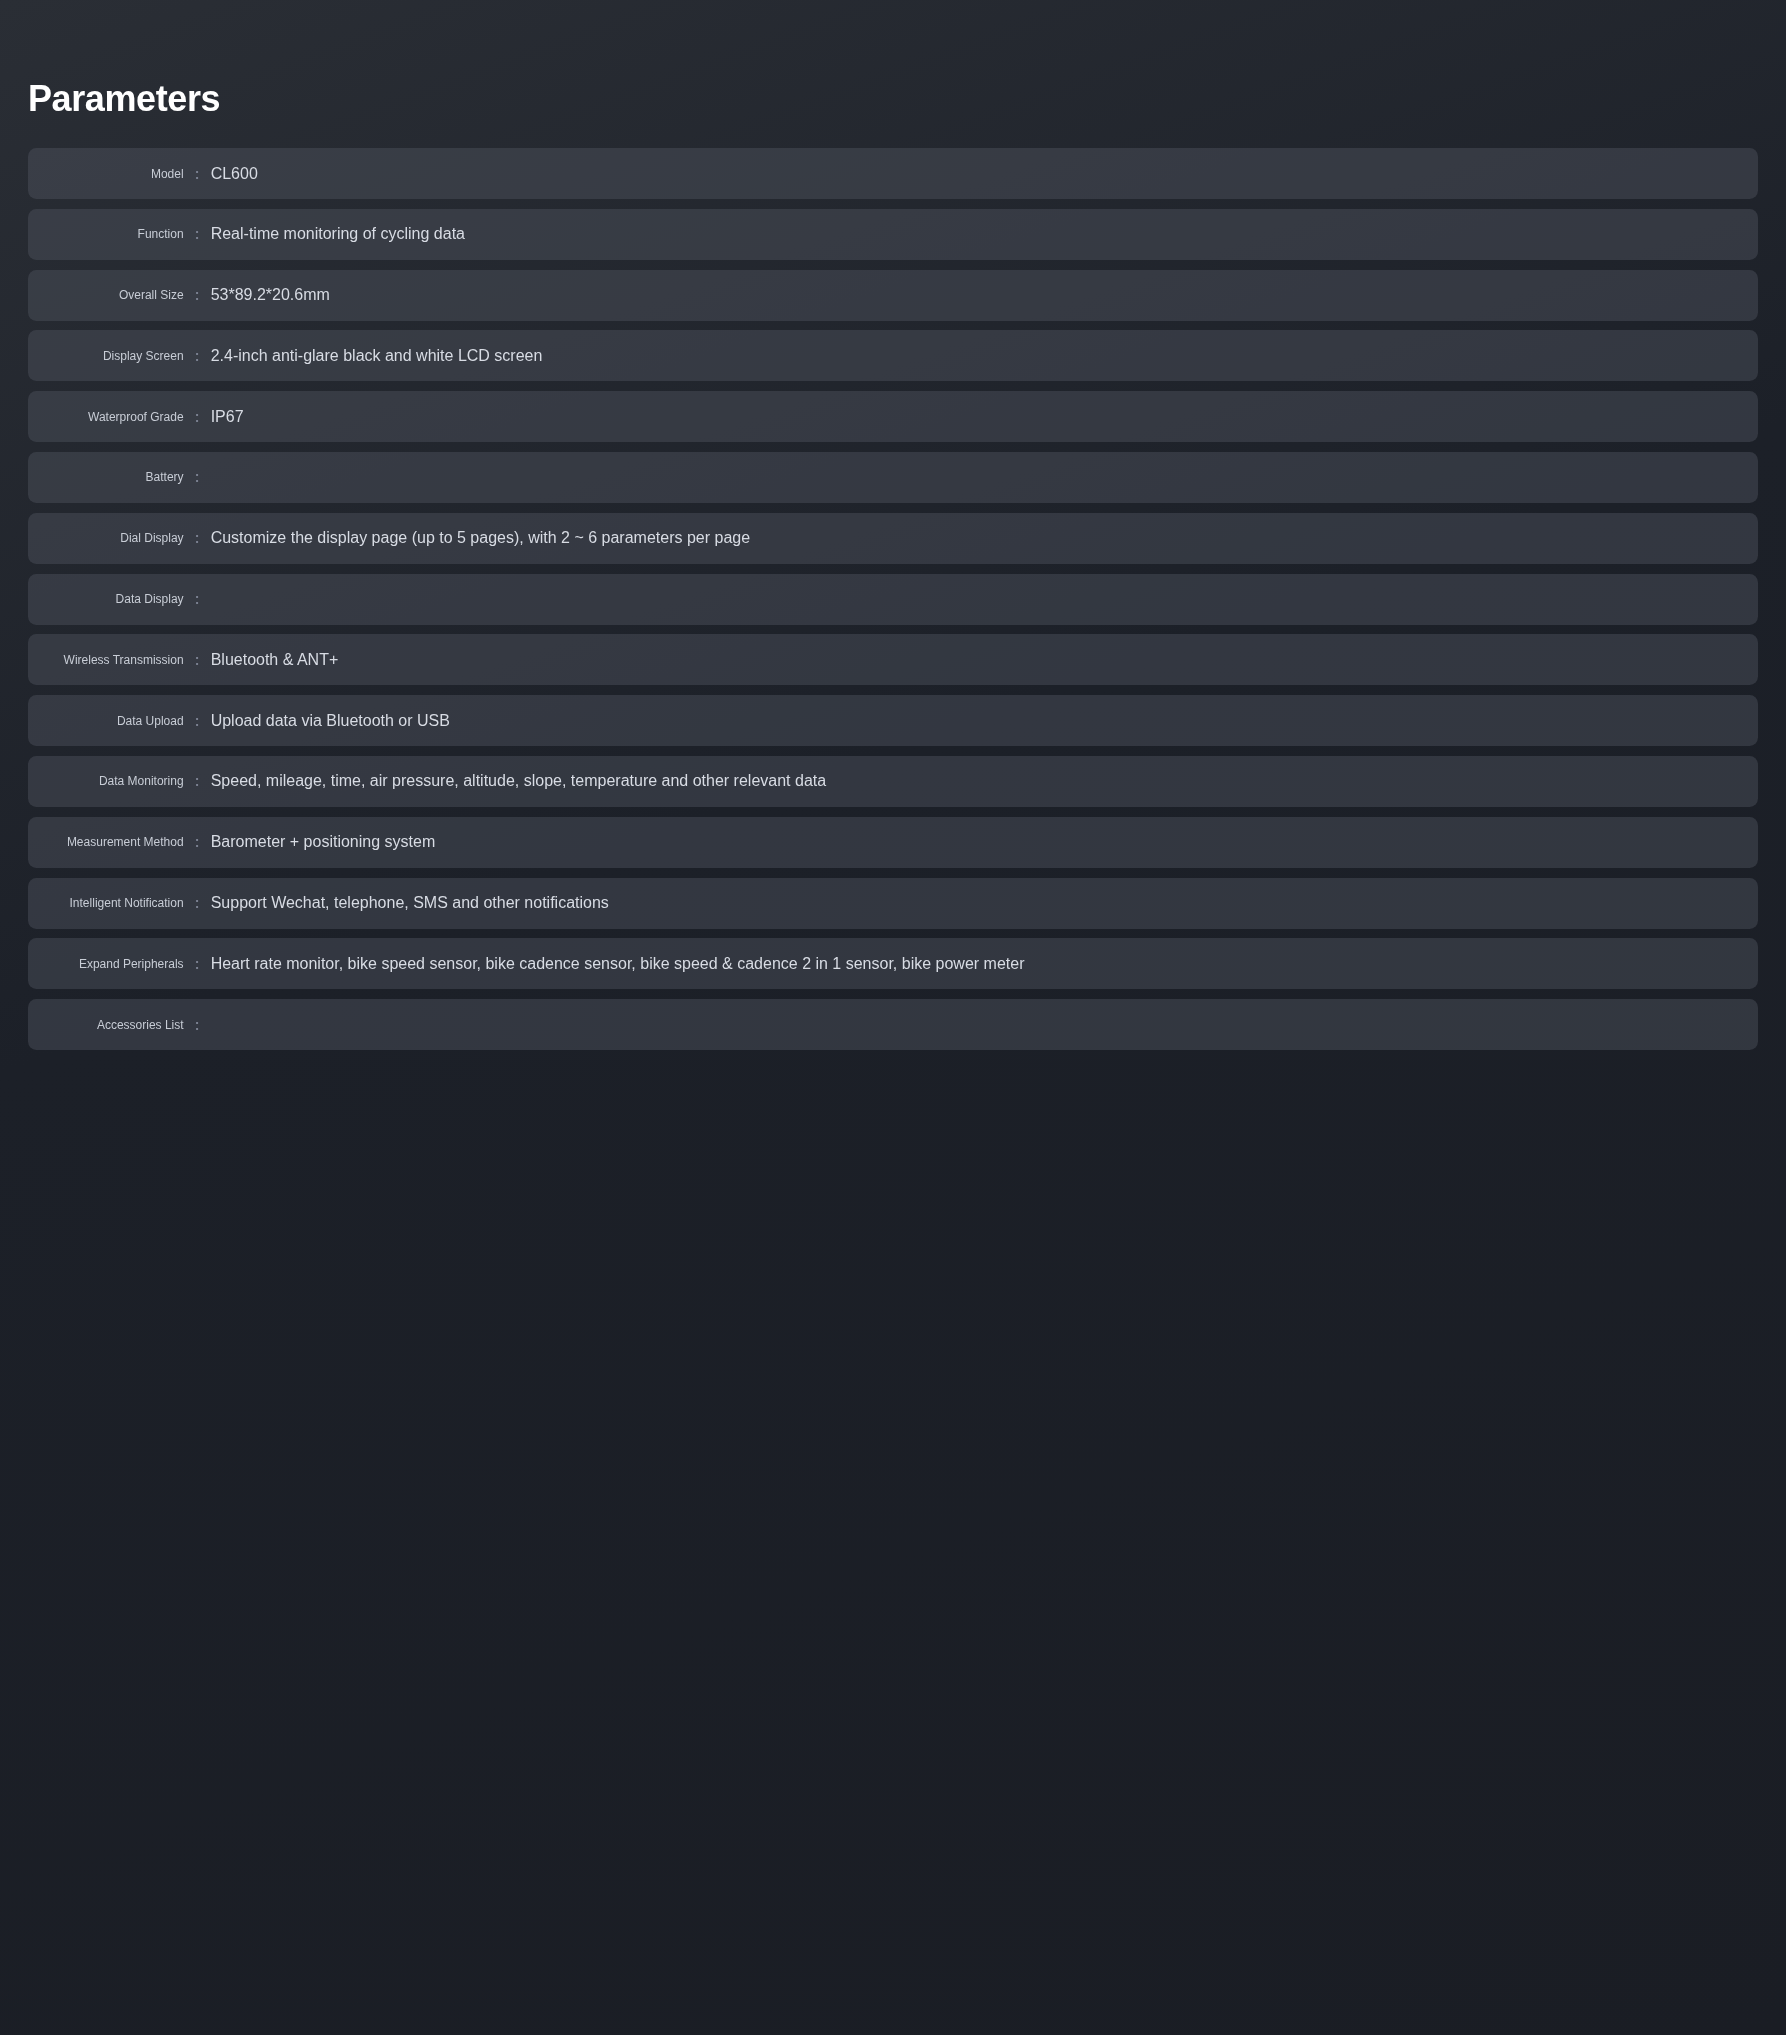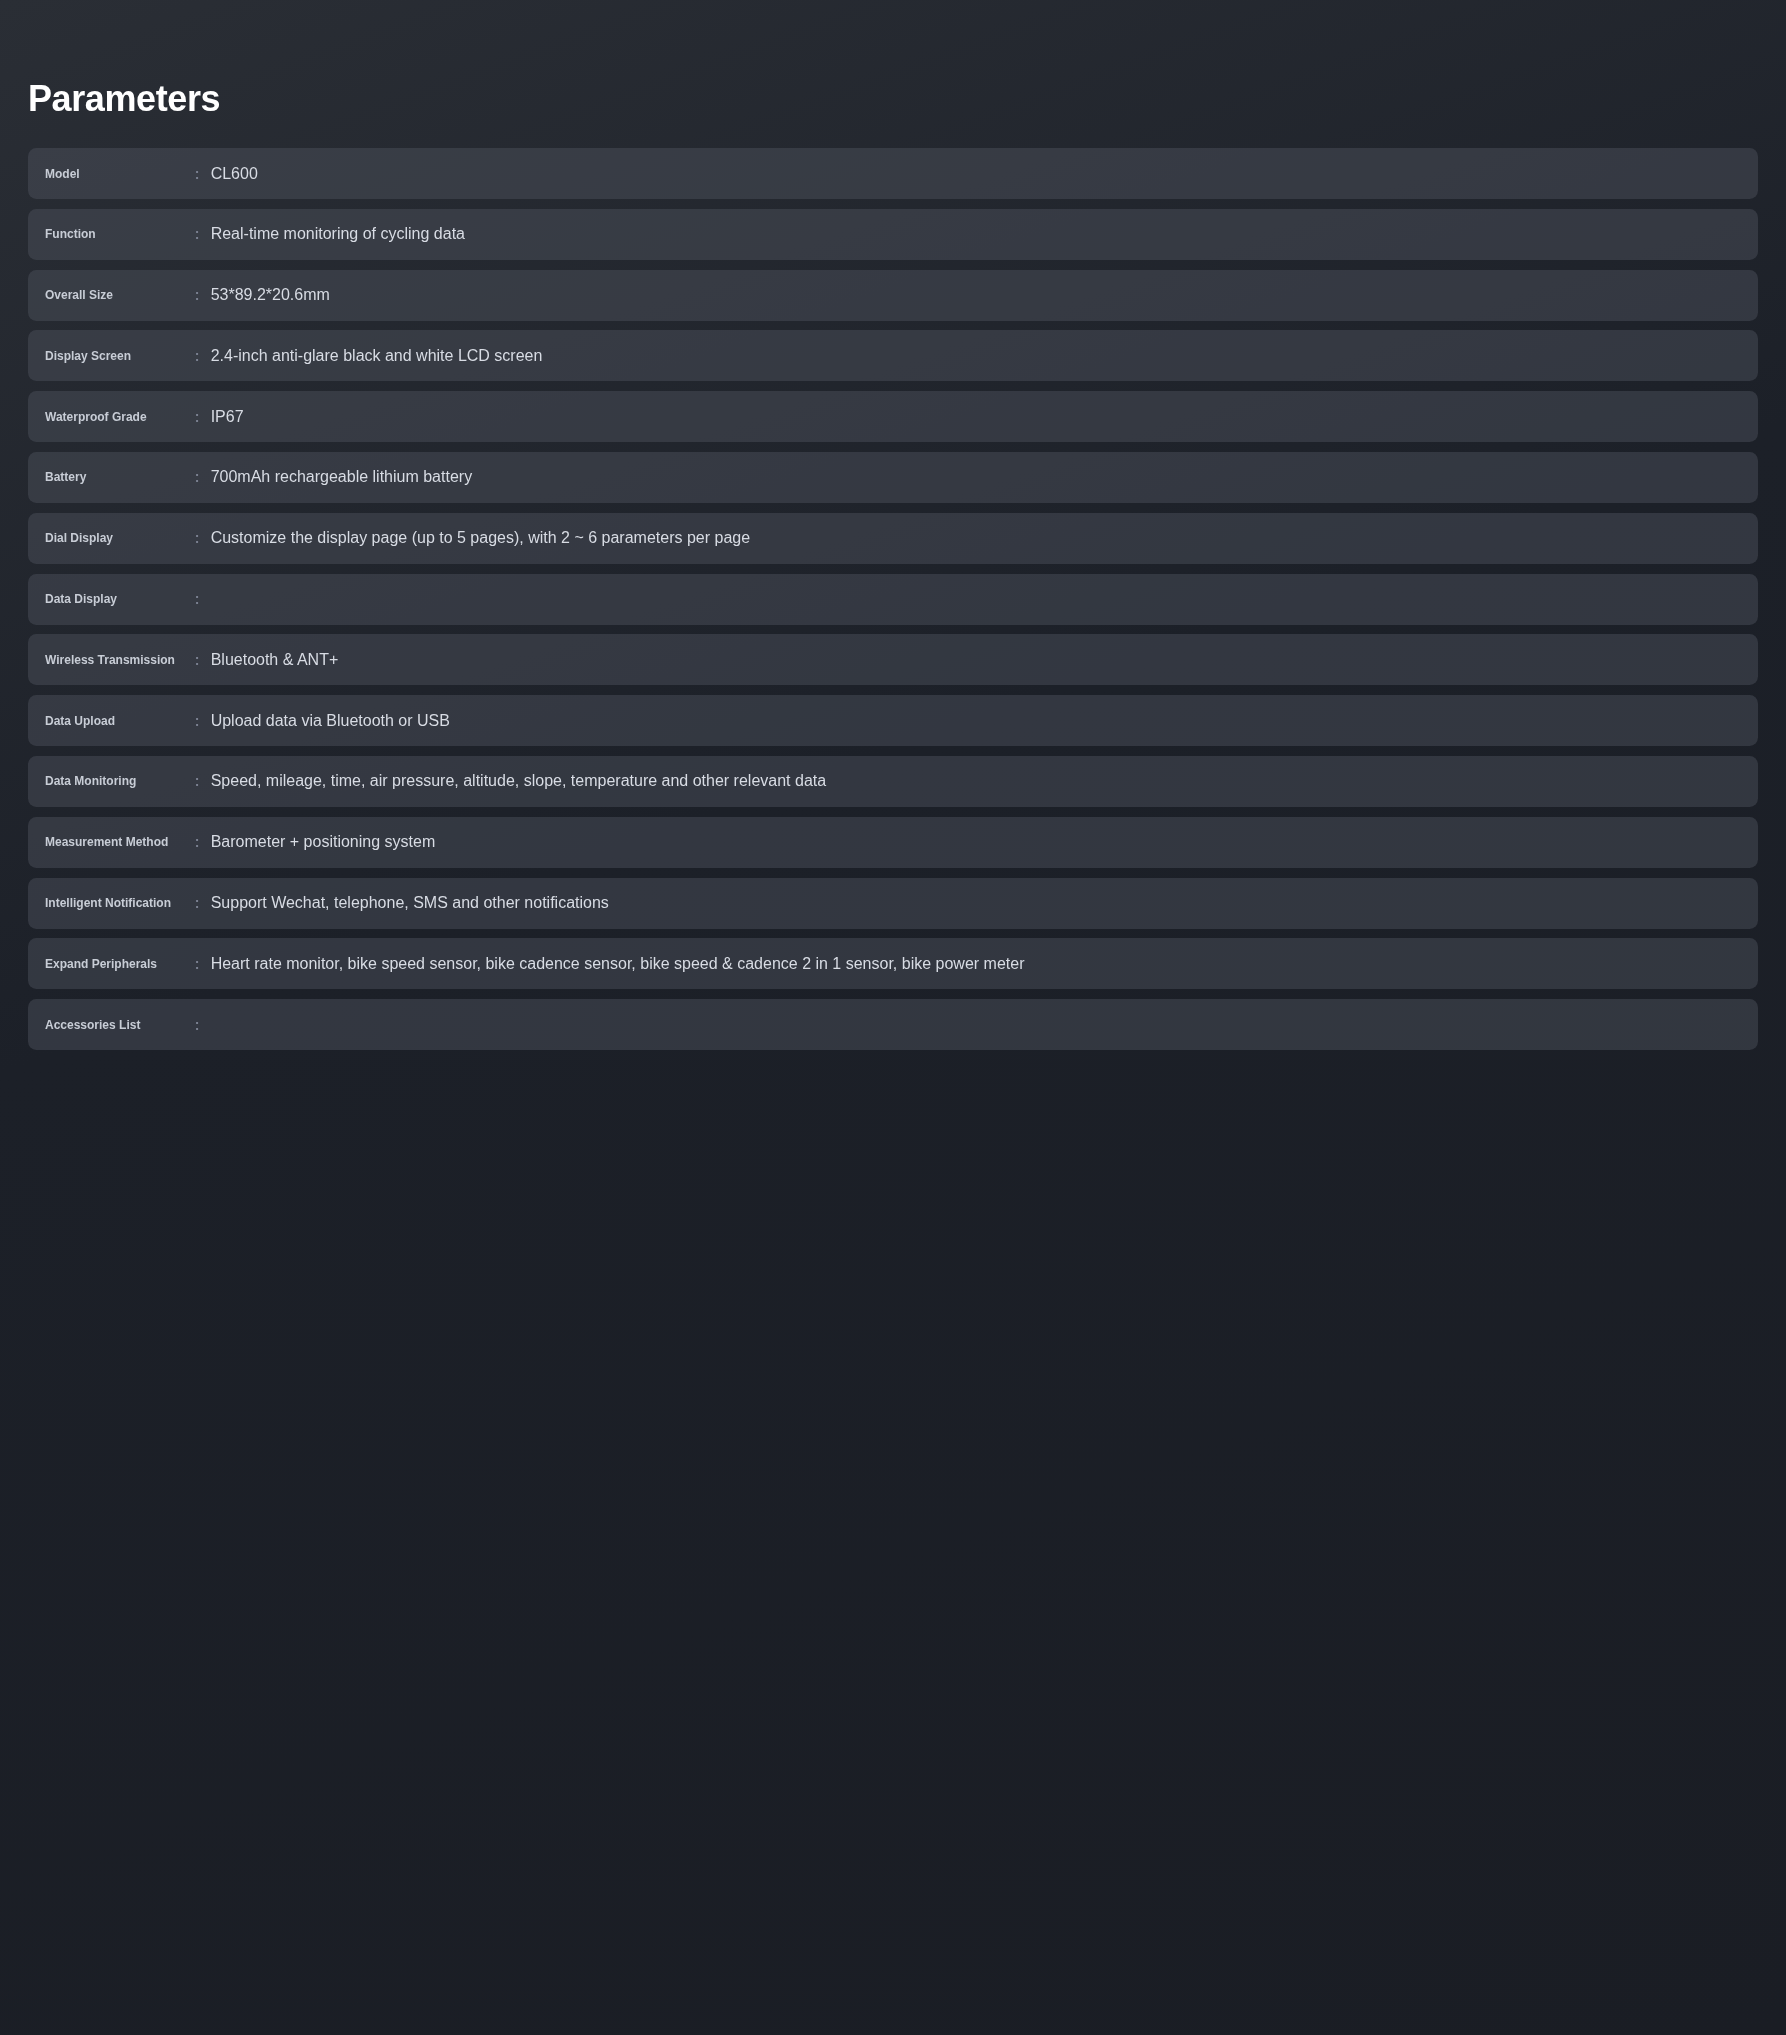--- a/index.html
+++ b/index.html
@@ -36,23 +36,24 @@
       align-items: center;
       background: rgba(80, 85, 95, 0.45);
       border-radius: 8.4px;
       padding: 12.6px 17px;
       min-height: 51px;
     }
 
     .param-label {
       min-width: 147px;
       max-width: 147px;
+      text-align: right;
       font-size: 12px;
       color: #c8cdd6;
-      font-weight: 700;
+      font-weight: 400;
       padding-right: 8.4px;
     }
 
     .param-colon {
       font-size: 14px;
       color: #7a8090;
       font-weight: 700;
       margin: 0 11.2px 0 2.8px;
       flex-shrink: 0;
     }
@@ -92,21 +93,20 @@
       <div class="param-value">2.4-inch anti-glare black and white LCD screen</div>
     </div>
     <div class="param-row">
       <div class="param-label">Waterproof Grade</div>
       <div class="param-colon">:</div>
       <div class="param-value">IP67</div>
     </div>
     <div class="param-row">
       <div class="param-label">Battery</div>
       <div class="param-colon">:</div>
-      <div class="param-value">700mAh rechargeable lithium battery</div>
     </div>
     <div class="param-row">
       <div class="param-label">Dial Display</div>
       <div class="param-colon">:</div>
       <div class="param-value">Customize the display page (up to 5 pages), with 2 ~ 6 parameters per page</div>
     </div>
     <div class="param-row">
       <div class="param-label">Data Display</div>
       <div class="param-colon">:</div>
     </div>

